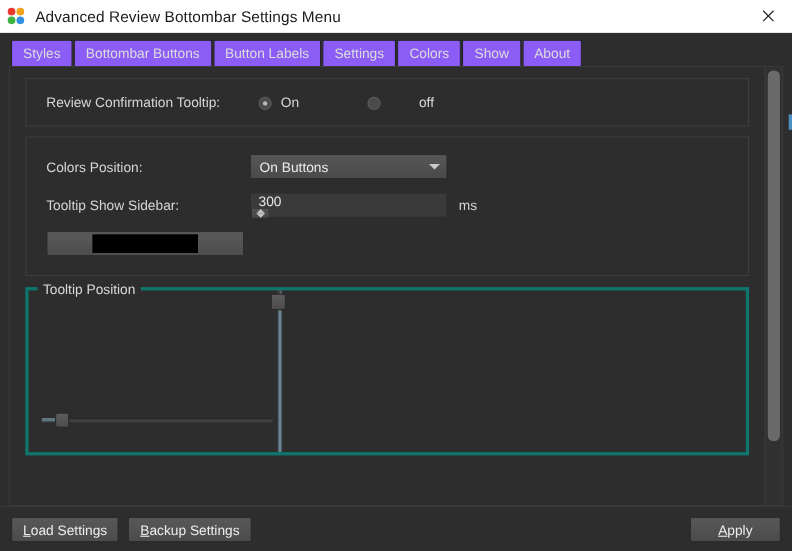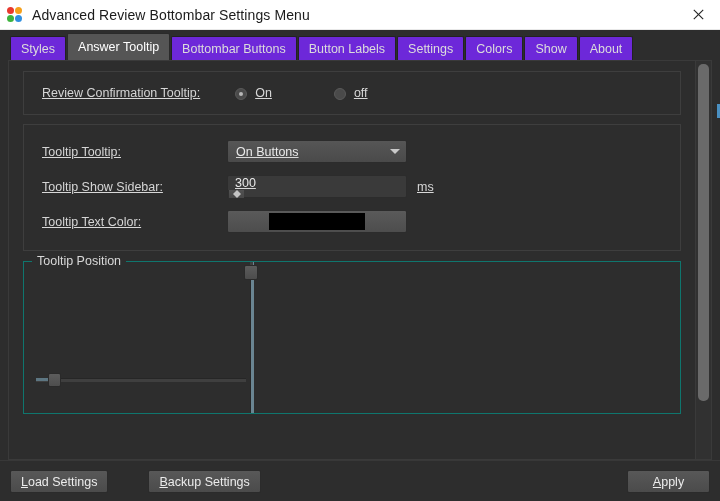--- a/index.html
+++ b/index.html
@@ -76,21 +76,21 @@
   .tabstrip {
     display: flex;
     align-items: flex-end;
     height: 30px;
     padding-left: 10px;
     padding-top: 3px;
     background: #2d2d2d;
     box-sizing: border-box;
   }
   .tab {
-    background: #6d28d9;
+    background: #8b5cf6;
     color: #dcdcdc;
     border: 1px solid #222;
     border-bottom: none;
     border-radius: 2px 2px 0 0;
     height: 24px;
     line-height: 24px;
     padding: 0 10px;
     margin-right: 1px;
     font-size: 12.5px;
     white-space: nowrap;
@@ -123,21 +123,20 @@
     padding: 10px 14px 0 14px;
     box-sizing: border-box;
   }
 
   
   .frame {
     border: 1px solid #3e3e3e;
     background: #2d2d2d;
     box-sizing: border-box;
     margin-bottom: 9px;
-    text-decoration: underline;
   }
   .frame.radio-frame { padding: 14px 18px; }
   .frame.fields-frame { padding: 12px 18px 14px 18px; }
 
   
   .radio-row {
     display: flex;
     align-items: center;
   }
   .row-label {
@@ -148,21 +147,21 @@
   .radio-group {
     display: flex;
     align-items: center;
     margin-left: 35px;
   }
   .radio-item {
     display: flex;
     align-items: flex-end;
     margin-right: 62px;
   }
-  .radio-item:last-child { margin-right: 0; }
+  .radio-item:last-child { margin-right: 0; gap: 27px; }
   .radio-dot {
     width: 12px;
     height: 12px;
     border-radius: 50%;
     background: #4a4a4a;
     border: 1px solid #5a5a5a;
     box-sizing: border-box;
     position: relative;
     margin-right: 8px;
     flex: none;
@@ -280,21 +279,21 @@
   .color-swatch {
     width: 96px;
     height: 17px;
     background: #000000;
   }
 
   
   .groupbox {
     position: relative;
     margin-top: 10px;
-    border: 1px solid #0f766e;
+    border: 3px solid #0f766e;
     box-sizing: border-box;
     height: 153px;
   }
   .groupbox-title {
     position: absolute;
     top: -8px;
     left: 8px;
     background: #2d2d2d;
     padding: 0 5px;
     font-size: 12.5px;
@@ -405,21 +404,20 @@
     position: absolute;
     left: 0; right: 0;
     bottom: 0;
     height: 42px;
     background: #2d2d2d;
     display: flex;
     align-items: center;
     padding: 0 10px;
     box-sizing: border-box;
     border-top: 1px solid #383838;
-    gap: 32px;
   }
   .btn {
     background: linear-gradient(#585858,#4b4b4b);
     border: 1px solid #2b2b2b;
     border-radius: 2px;
     color: #ececec;
     font-size: 12.5px;
     height: 23px;
     padding: 0 10px;
     display: inline-flex;
@@ -459,21 +457,20 @@
       <line x1="0.8" y1="0.8" x2="10.2" y2="10.2" stroke="#222" stroke-width="1.1"></line>
       <line x1="10.2" y1="0.8" x2="0.8" y2="10.2" stroke="#222" stroke-width="1.1"></line>
     </svg>
   </div>
 </div>
 
 <div class="window">
 
   <div class="tabstrip">
     <div class="tab">Styles</div>
-    <div class="tab selected">Answer Tooltip</div>
     <div class="tab">Bottombar Buttons</div>
     <div class="tab">Button Labels</div>
     <div class="tab">Settings</div>
     <div class="tab">Colors</div>
     <div class="tab">Show</div>
     <div class="tab">About</div>
   </div>
 
   <div class="page">
     <div class="page-inner">
@@ -490,41 +487,40 @@
               <span class="radio-dot"></span>
               <span>off</span>
             </div>
           </div>
         </div>
       </div>
 
       <div class="frame fields-frame">
 
         <div class="field-row">
-          <div class="field-label">Tooltip Tooltip:</div>
+          <div class="field-label">Colors Position:</div>
           <div class="combo">
             <span>On Buttons</span>
             <span class="caret"></span>
           </div>
         </div>
 
         <div class="field-row">
           <div class="field-label">Tooltip Show Sidebar:</div>
           <div class="spin">
             <div class="val">300</div>
             <div class="arrows">
               <span class="up"></span>
               <span class="dn"></span>
             </div>
           </div>
           <div class="spin-unit">ms</div>
         </div>
 
         <div class="field-row">
-          <div class="field-label">Tooltip Text Color:</div>
           <div class="colorbtn">
             <span class="color-swatch" style="background: rgb(0, 0, 0);"></span>
           </div>
         </div>
 
       </div>
 
       <div class="groupbox">
         <div class="groupbox-title">Tooltip Position</div>
         <div class="gb-body">

